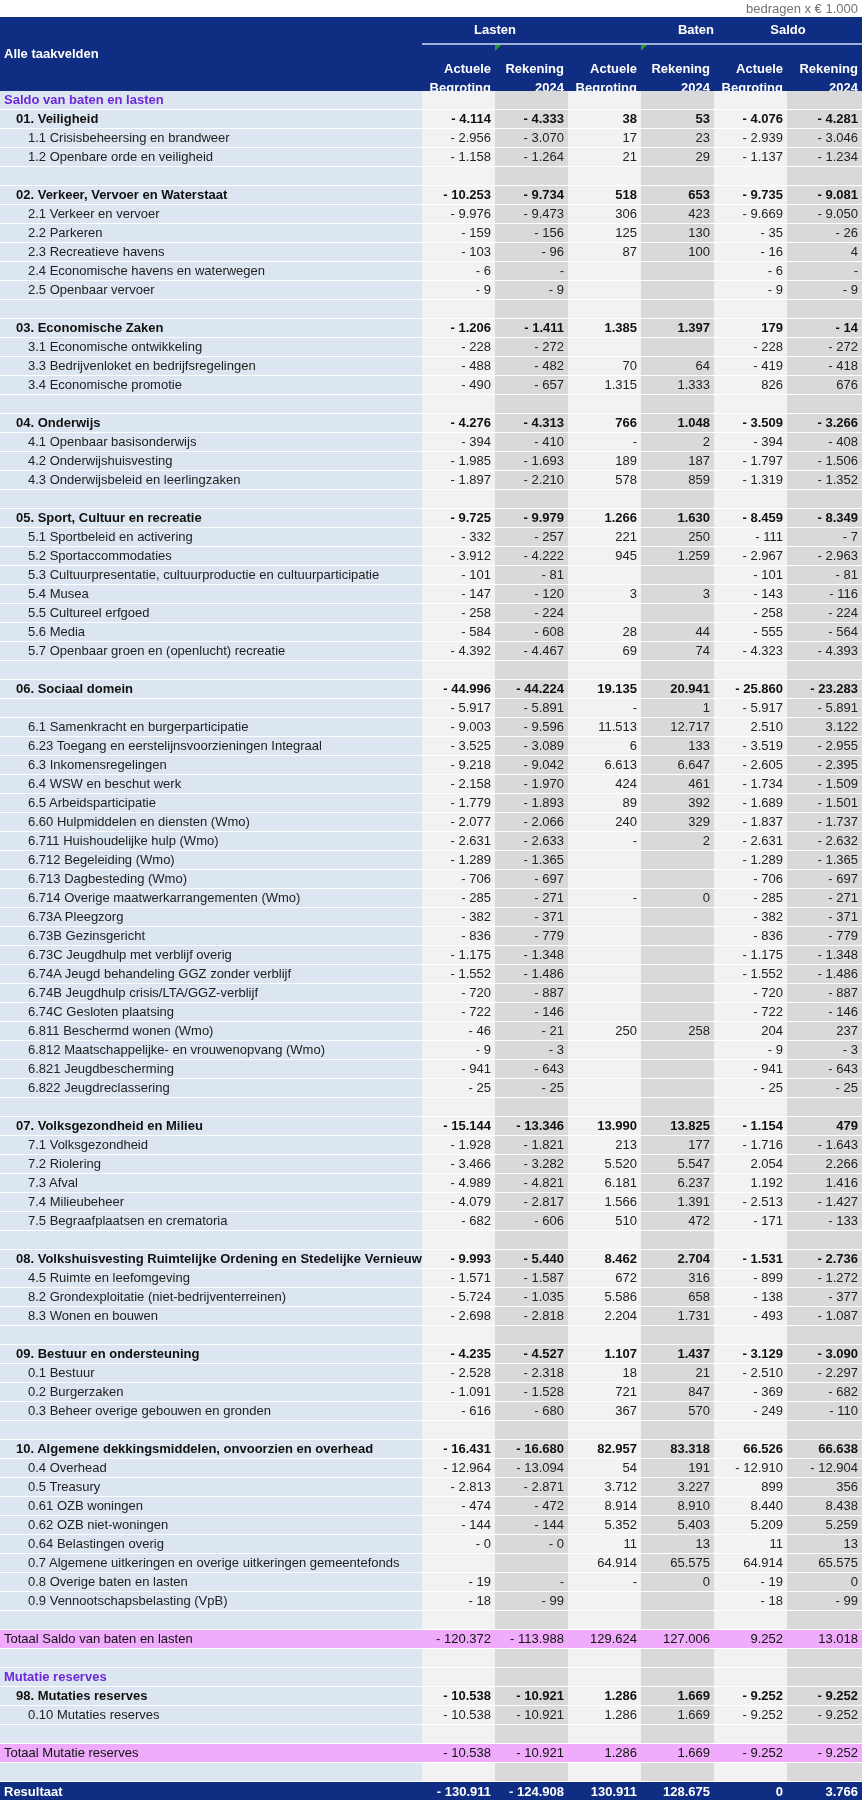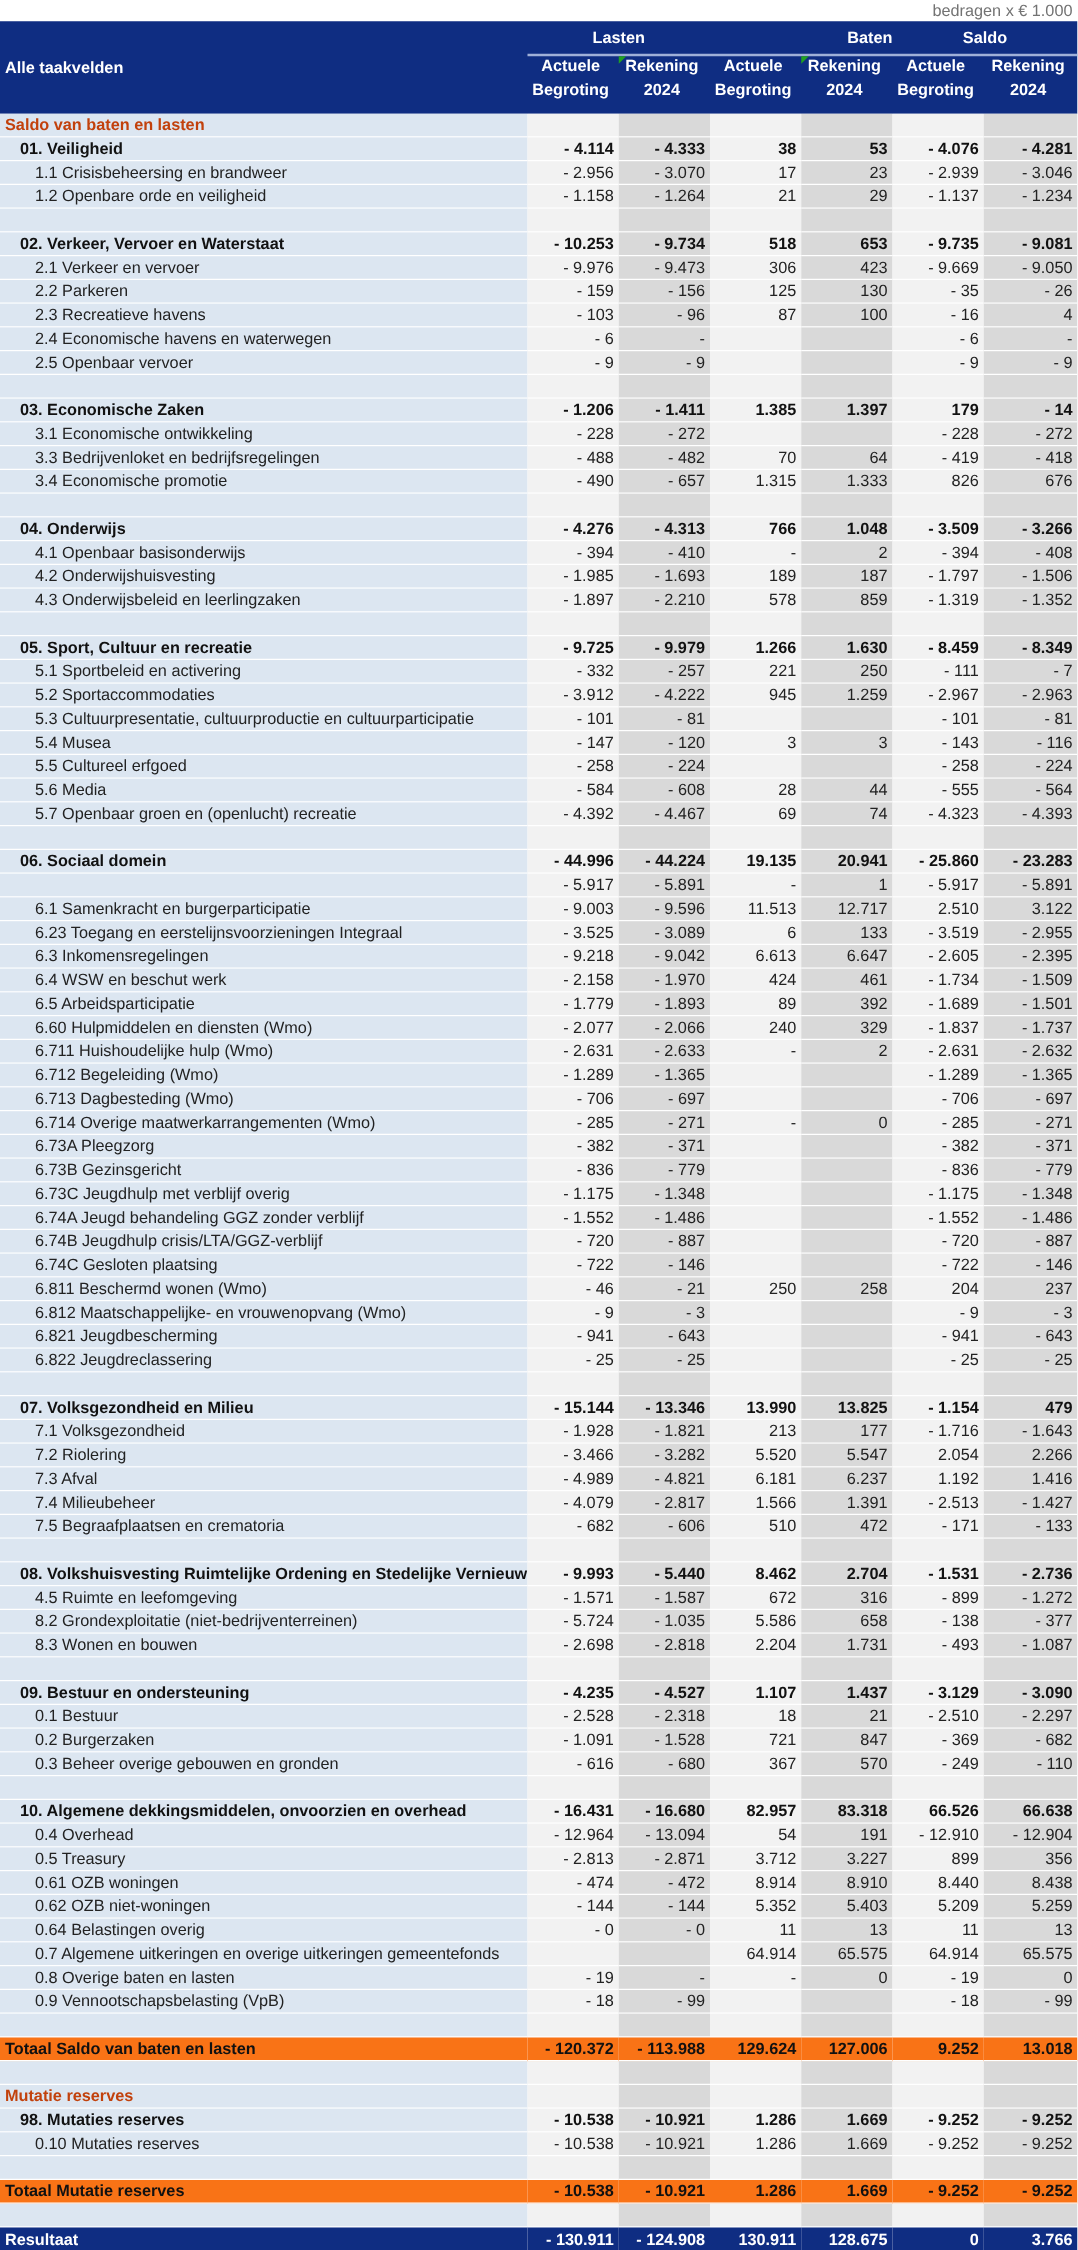--- a/index.html
+++ b/index.html
@@ -5,37 +5,37 @@
     * { box-sizing: border-box; margin: 0; padding: 0; }
     html, body { width: 862px; height: 1800px; background: #ffffff; overflow: hidden; }
     body { font-family: "Liberation Sans", "DejaVu Sans", sans-serif; font-size: 13px; color: #111; position: relative; }
 
     .unit-note { position: absolute; top: 0; right: 4px; height: 17px; line-height: 17px; font-size: 13px; color: #737373; }
 
     .header { position: absolute; top: 17px; left: 0; width: 862px; height: 74px; background: #0f2d82; color: #fff; }
     .header .title { position: absolute; left: 4px; top: 0; height: 80px; line-height: 74px; font-weight: bold; font-size: 13px; }
     .header .group { position: absolute; top: 0; height: 41px; line-height: 25px; text-align: center; font-weight: bold; font-size: 13px; }
     .header .group-line { position: absolute; top: 26px; left: 422px; width: 440px; height: 2px; background: #9fb0d8; }
-    .header .sub { position: absolute; top: 20px; height: 46px; width: 73px; text-align: center; padding-right: 4px; font-weight: bold; font-size: 13px; line-height: 19px; padding-top: 6px; }
+    .header .sub { position: absolute; top: 36px; height: 46px; width: 73px; text-align: right; padding-right: 4px; font-weight: bold; font-size: 13px; line-height: 19px; padding-top: 6px; }
     .header .marker { position: absolute; top: 28px; width: 0; height: 0; border-top: 6px solid #21a121; border-right: 6px solid transparent; }
 
     .rows { position: absolute; top: 91px; left: 0; width: 862px; }
     .row { position: relative; height: 19px; width: 862px; display: flex; }
     .row .label { width: 422px; height: 19px; line-height: 18px; background: #dce6f1; border-bottom: 1px solid #ffffff; white-space: nowrap; overflow: hidden; font-size: 13px; }
     .row .cell { width: 73px; height: 19px; line-height: 18px; text-align: right; padding-right: 4px; border-bottom: 1px solid #ffffff; font-size: 13px; white-space: nowrap; }
     .row .cell.c-last { width: 75px; }
     .row .cell.light { background: #f2f2f2; }
     .row .cell.dark { background: #d9d9d9; }
 
-    .row.section .label { color: #c2410c; font-weight: bold; padding-left: 4px; }
+    .row.section .label { color: #6d28d9; font-weight: bold; padding-left: 4px; }
     .row.group .label { font-weight: bold; padding-left: 16px; }
     .row.group .cell { font-weight: bold; }
     .row.item .label { padding-left: 28px; color: #222; }
     .row.item .cell { color: #222; }
-    .row.total .label, .row.total .cell { background: #f97316; font-weight: bold; }
+    .row.total .label, .row.total .cell { background: #f0abfc; font-weight: normal; }
     .row.total .label { padding-left: 4px; }
     .row.result { height: 20px; }
     .row.result .label, .row.result .cell { background: #0f2d82; color: #ffffff; font-weight: bold; border-bottom: none; height: 20px; line-height: 20px; }
     .row.result .label { padding-left: 4px; }
   </style>
 </head>
 <body>
 
 <div class="unit-note">bedragen x € 1.000</div>
 

